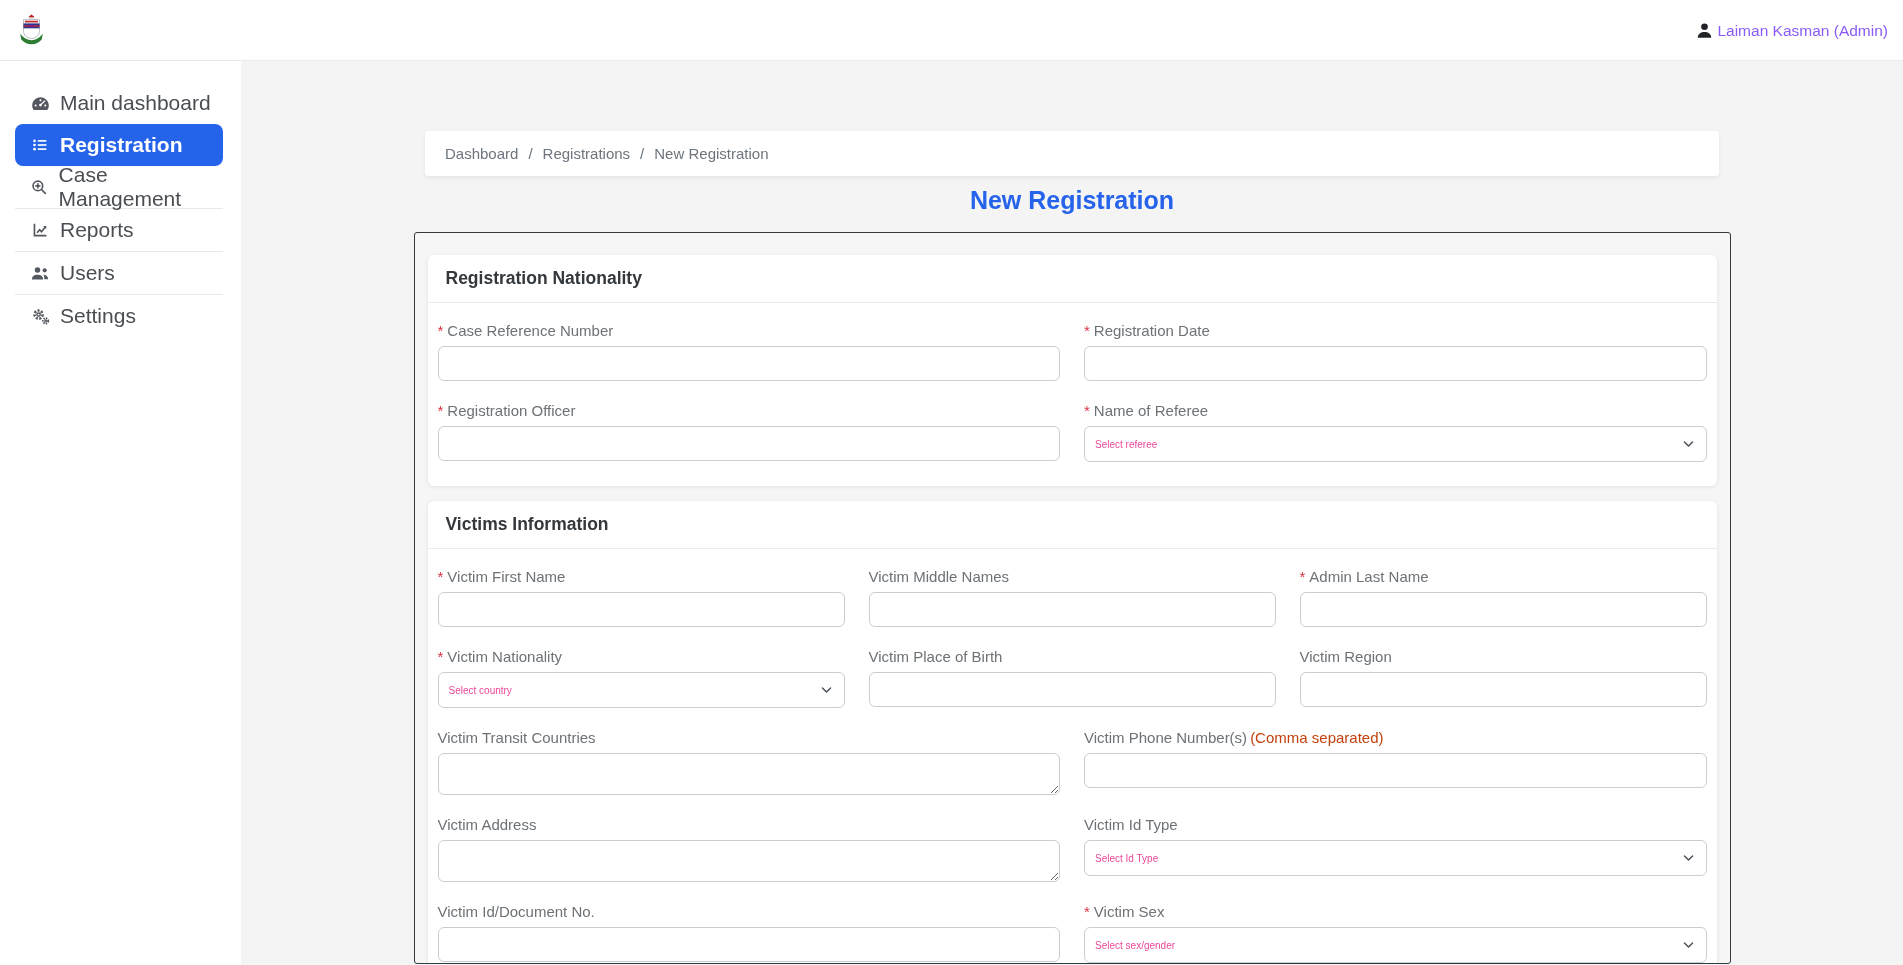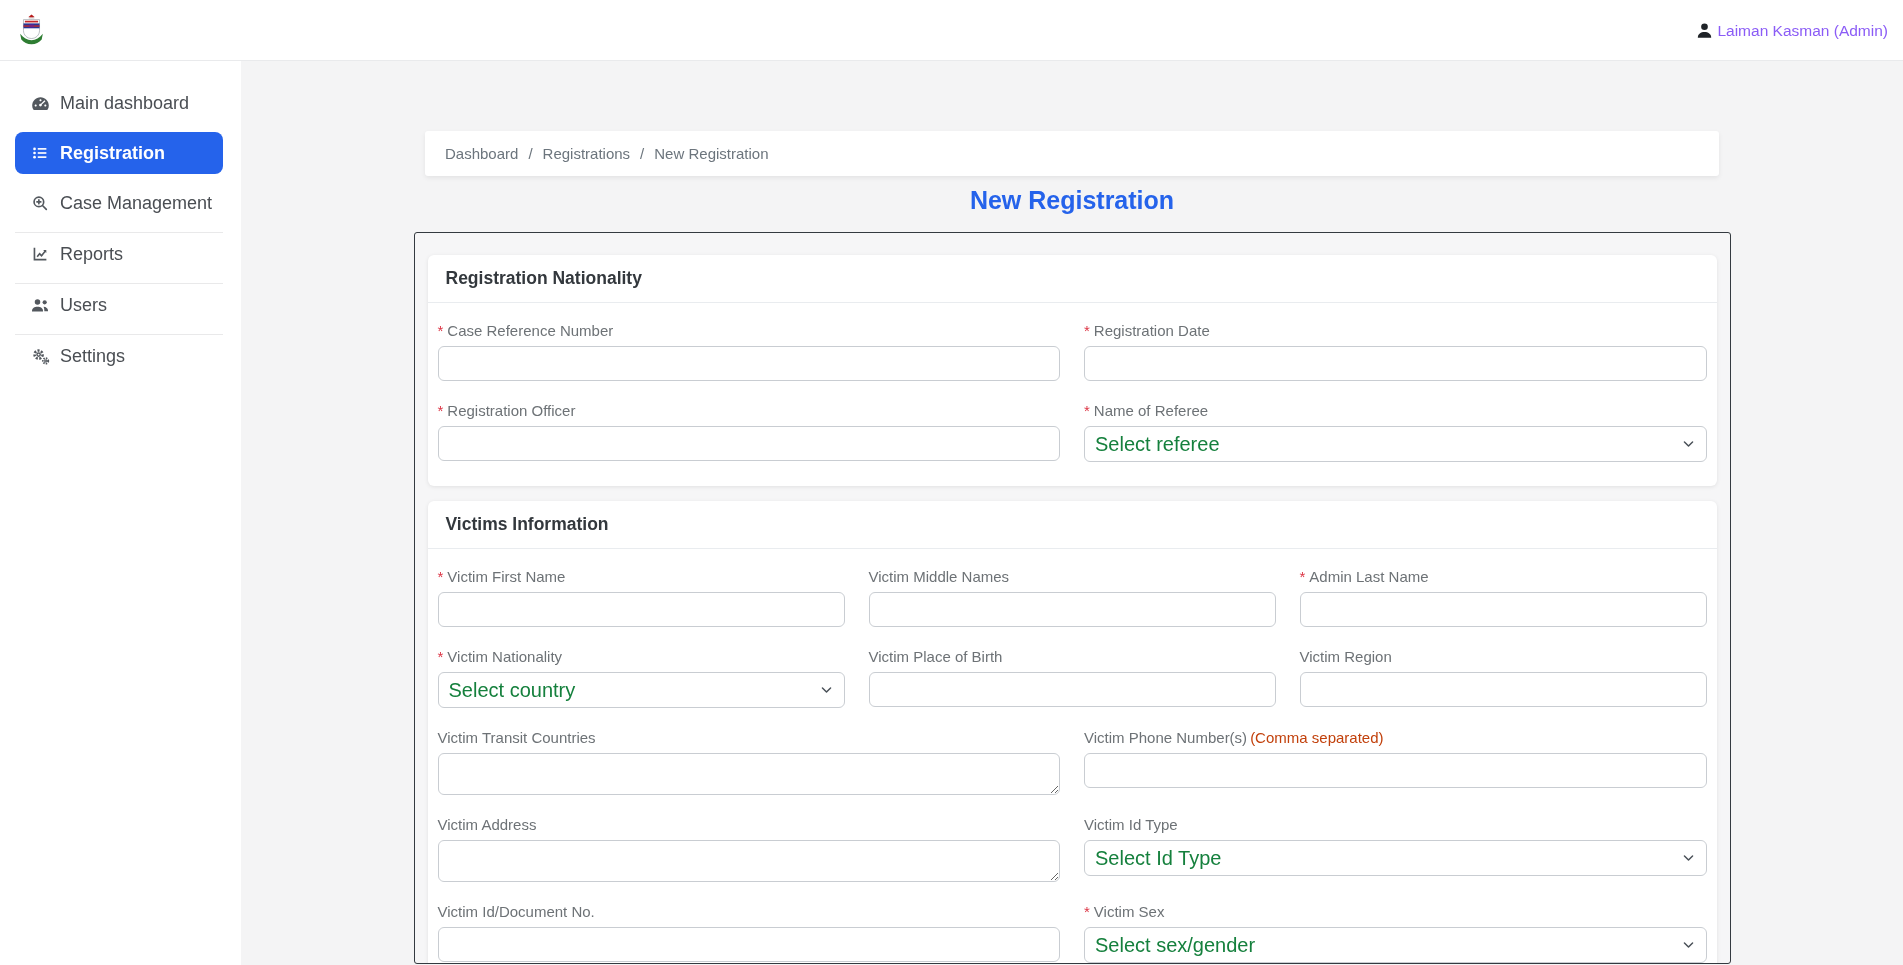--- a/index.html
+++ b/index.html
@@ -16,22 +16,22 @@
     display:flex; align-items:center; justify-content:space-between;
     padding:0 15px 0 16px;
   }
   .nav-user { display:flex; align-items:flex-end; gap:3px; color:#8b5cf6; font-size:15.5px; }
   .nav-user .uicon { display:flex; color:#1f2328; }
   
   .layout { display:flex; height:904px; }
   .sidebar { width:241px; flex-shrink:0; background:#fff; padding-top:21px; }
   .menu-item {
     display:flex; align-items:center; height:42px;
-    margin:0 18px 8px 15px; padding:0 0 0 15px;
-    color:#4a4e53; font-size:18px; cursor:pointer;
+    margin:0 18px 0 15px; padding:0 0 0 15px;
+    color:#4a4e53; font-size:21px; cursor:pointer;
   }
   .menu-item.active {
     background:#2563eb; color:#fff; border-radius:8px; font-weight:600;text-align:center;
   }
   .menu-icon { width:20px; height:20px; margin-right:10px; display:flex; align-items:center; justify-content:center; color:#53585e; }
   .menu-item.active .menu-icon { color:#fff; }
   .menu-divider { height:1px; background:#e9e9ea; margin:0 18px 0 15px; }
   
   .content { flex:1; padding-top:70px; overflow:hidden; }
   .breadcrumb-bar {
@@ -70,21 +70,21 @@
     padding:0 10px; font-size:15px; font-family:inherit; color:#333; background:#fff;
   }
   .field textarea {
     width:100%; height:42px; border:1px solid #c9cdd2; border-radius:6px;
     padding:6px 10px; font-size:15px; font-family:inherit; color:#333; background:#fff;
     resize:both; display:block;
   }
   .select-wrap { position:relative; }
   .field select {
     width:100%; height:36px; border:1px solid #c9cdd2; border-radius:6px;
-    padding:0 34px 0 10px; font-size:20px; font-family:inherit; color:#15803d; background:#fff;
+    padding:0 34px 0 10px; font-size:10px; font-family:inherit; color:#ec4899; background:#fff;
     appearance:none; -webkit-appearance:none; -moz-appearance:none;
   }
   .chev { position:absolute; right:12px; top:50%; transform:translateY(-50%); pointer-events:none; color:#495057; display:flex; }
 </style>
 </head>
 <body>
 
 <header class="navbar">
   <span style="display:flex;">
     <svg width="31" height="34" viewBox="0 0 32 36">

